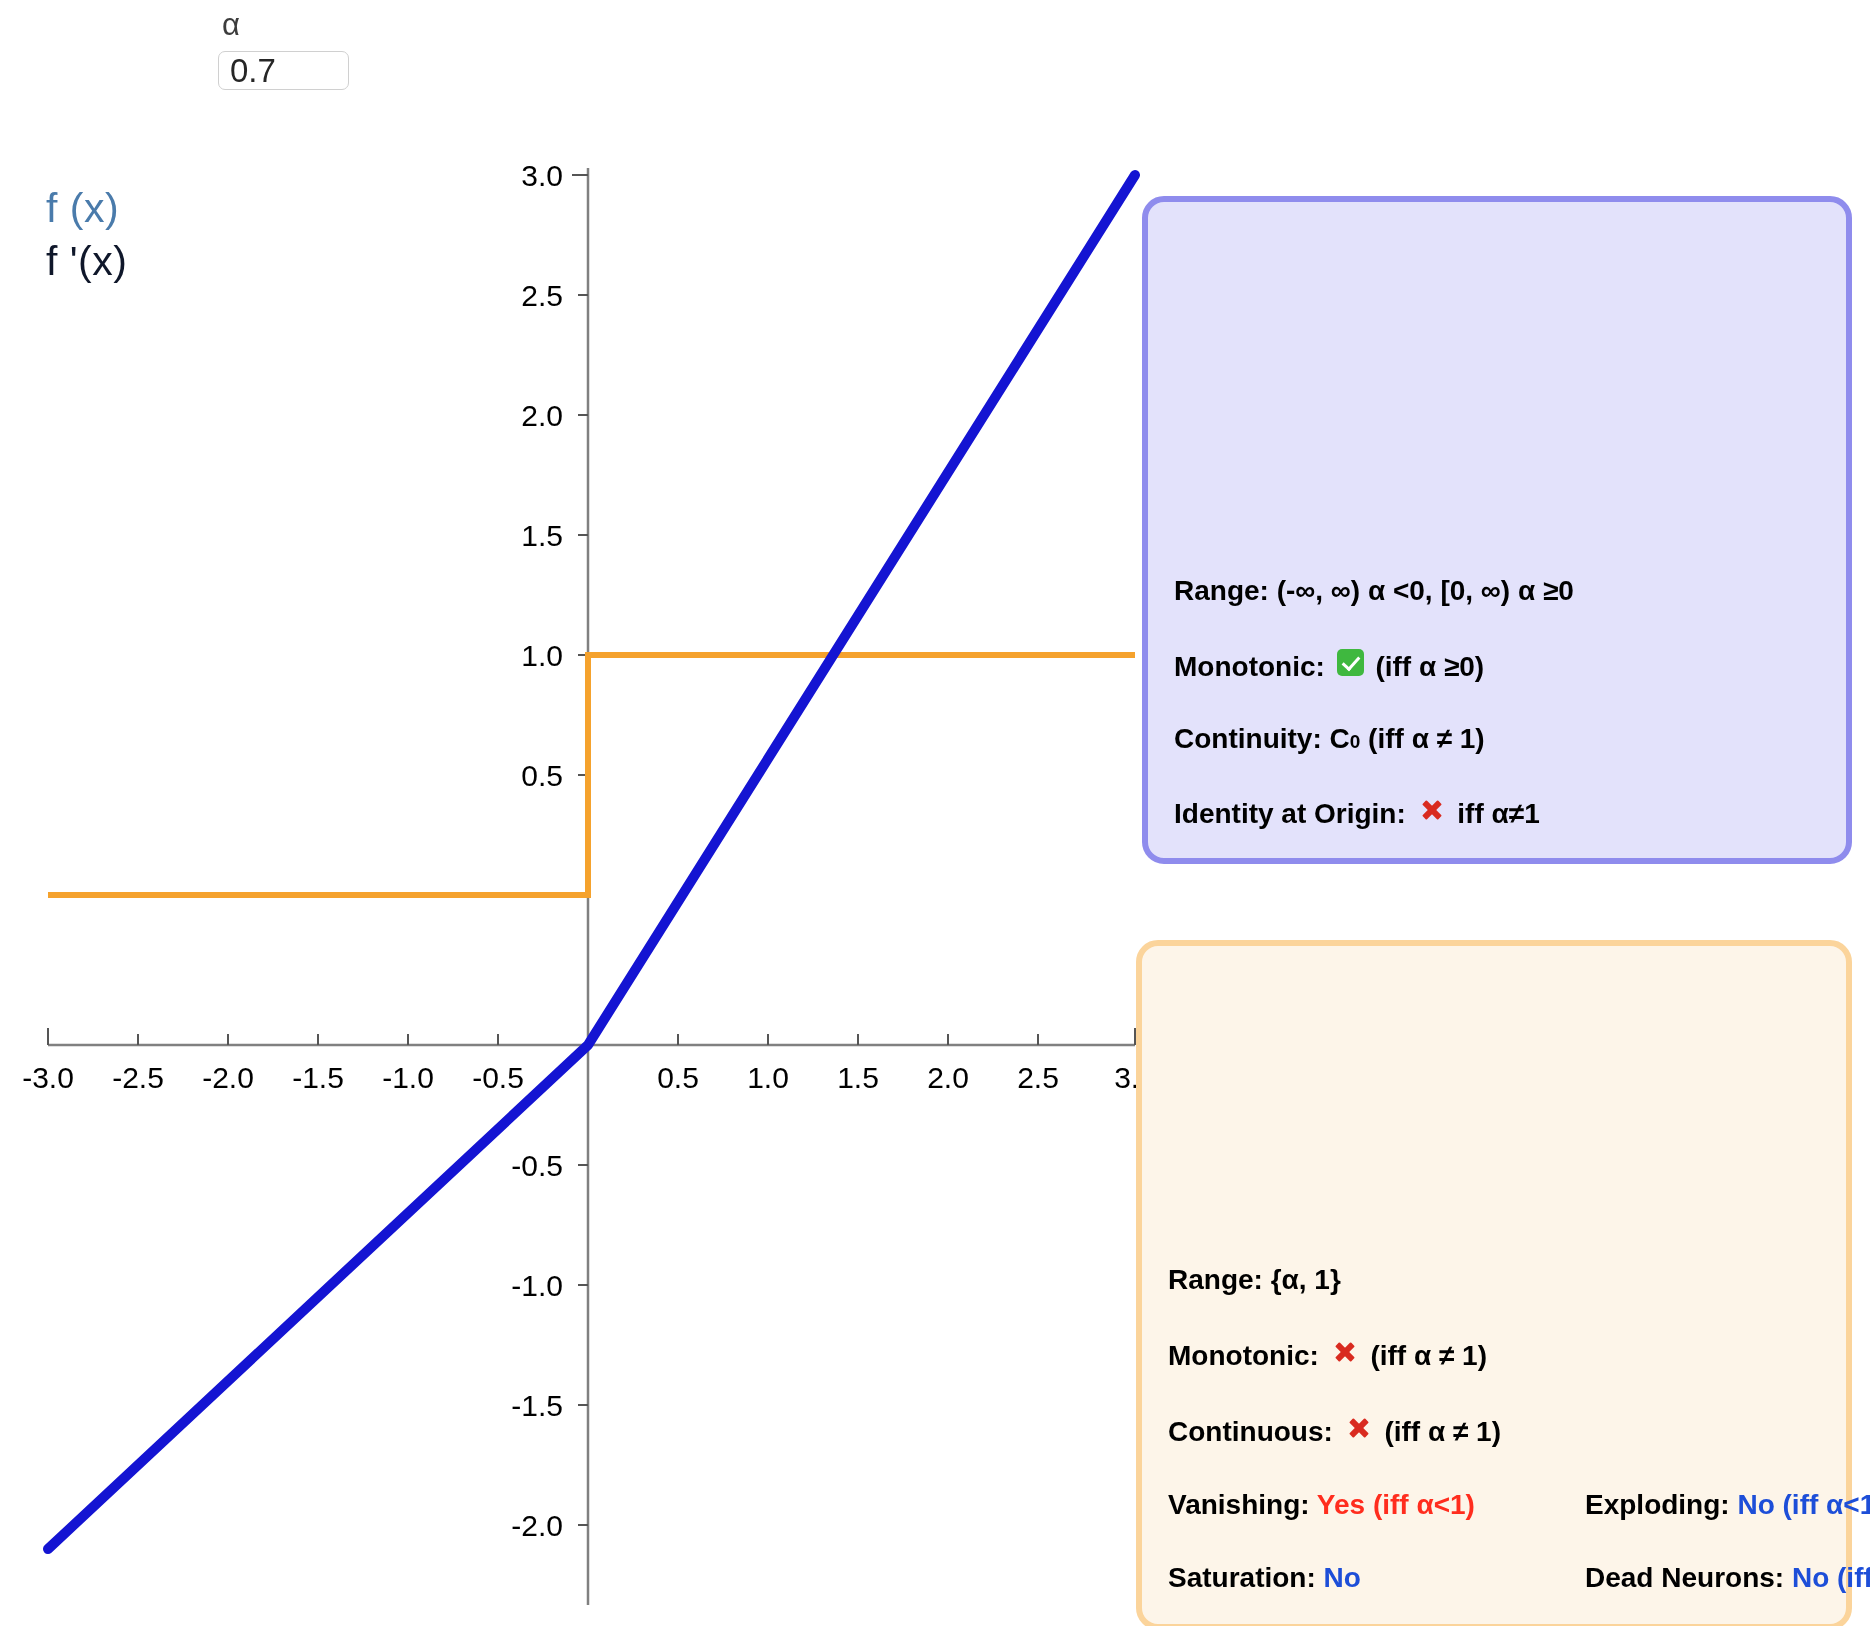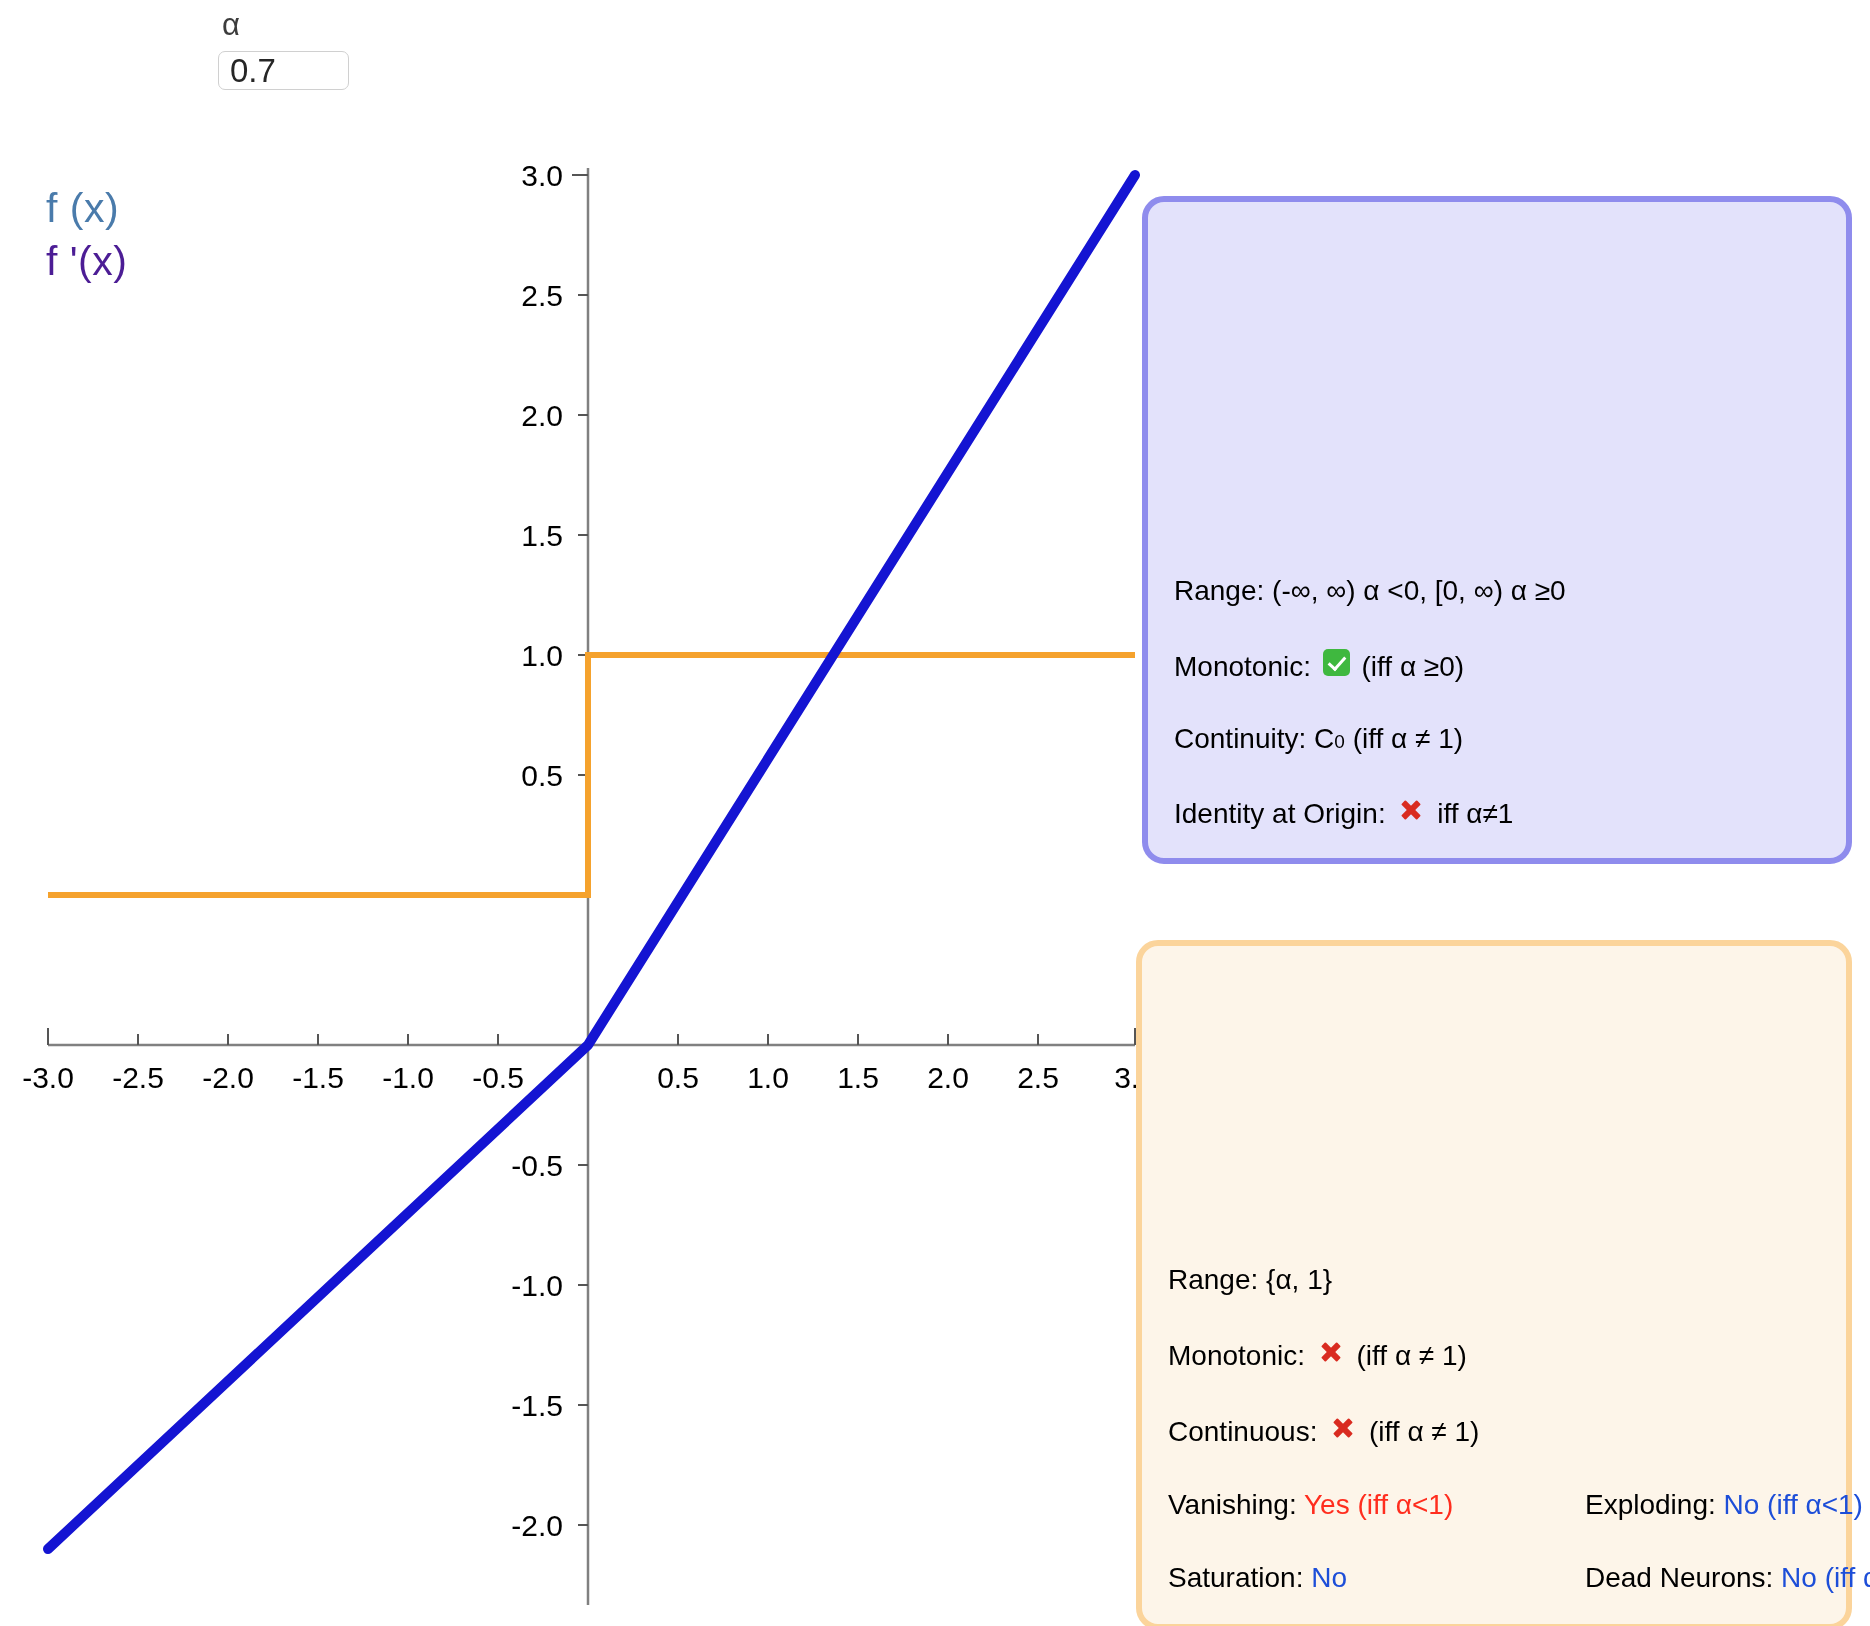--- a/index.html
+++ b/index.html
@@ -51,21 +51,21 @@
     left: 46px;
     top: 182px;
   }
   .legend-entry {
     font-size: 41px;
     line-height: 53px;
     white-space: pre;
     letter-spacing: 0.5px;
   }
   #legend-fx { color: #4a7bab; }
-  #legend-dfx { color: #4c1d95; }
+  #legend-dfx { color: #0f172a; }
 
   
   #plot {
     position: absolute;
     left: 0px;
     top: 150px;
     width: 1180px;
     height: 1470px;
   }
   #plot svg { display: block; }
@@ -88,20 +88,21 @@
     top: 940px;
     width: 716px;
     height: 690px;
     background: #fdf5e9;
     border: 6px solid #fbd49b;
   }
   .panel-rows {
     position: absolute;
     left: 0; right: 4px; bottom: 0;
     padding: 0 26px 22px 26px;
+    font-weight: bold;
   }
   .row {
     display: flex;
     align-items: baseline;
     font-size: 28px;
     color: #000000;
     white-space: nowrap;
     line-height: 1.0;
   }
   #panel-function .row { margin-bottom: 44px; }

